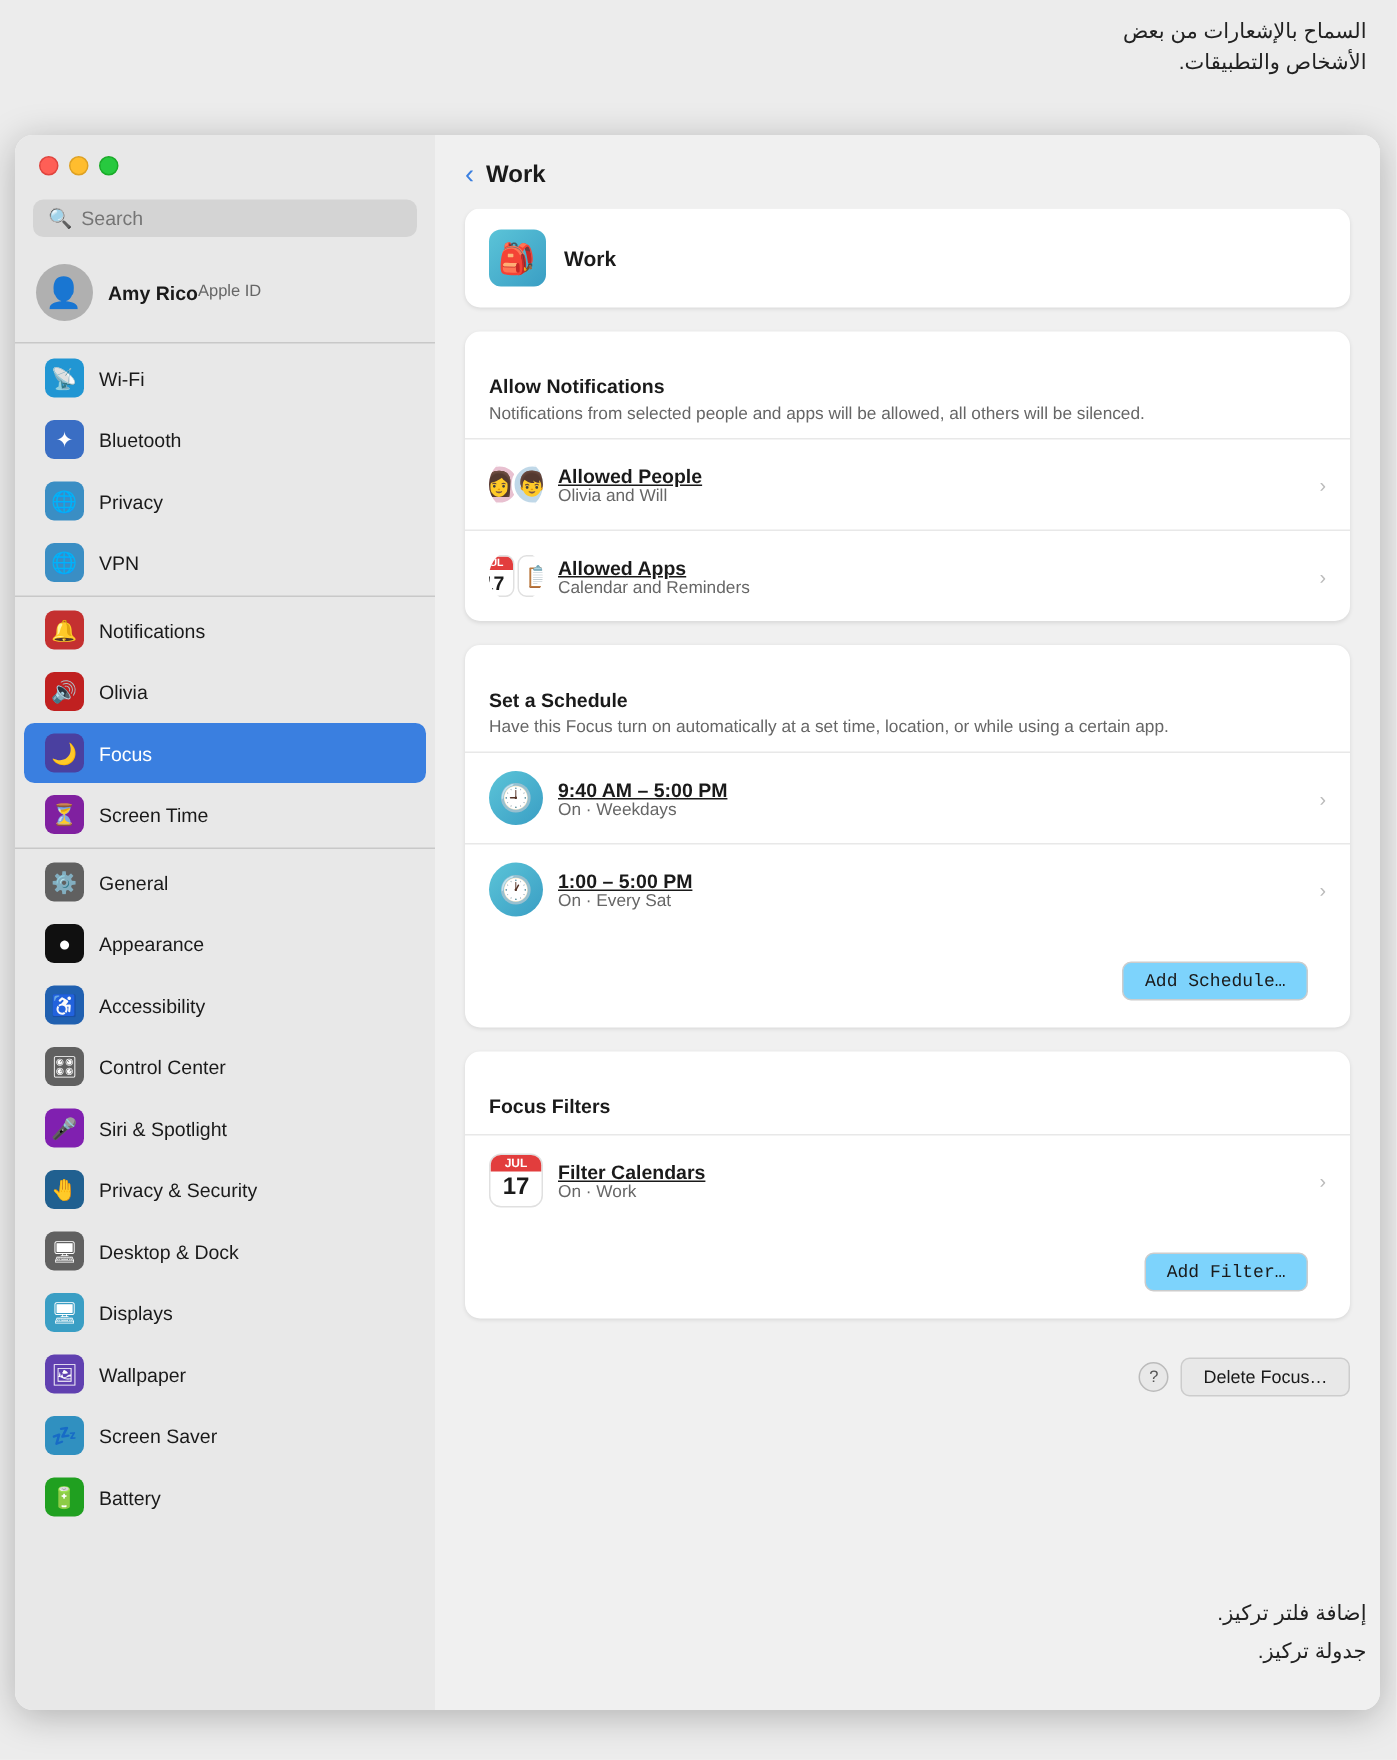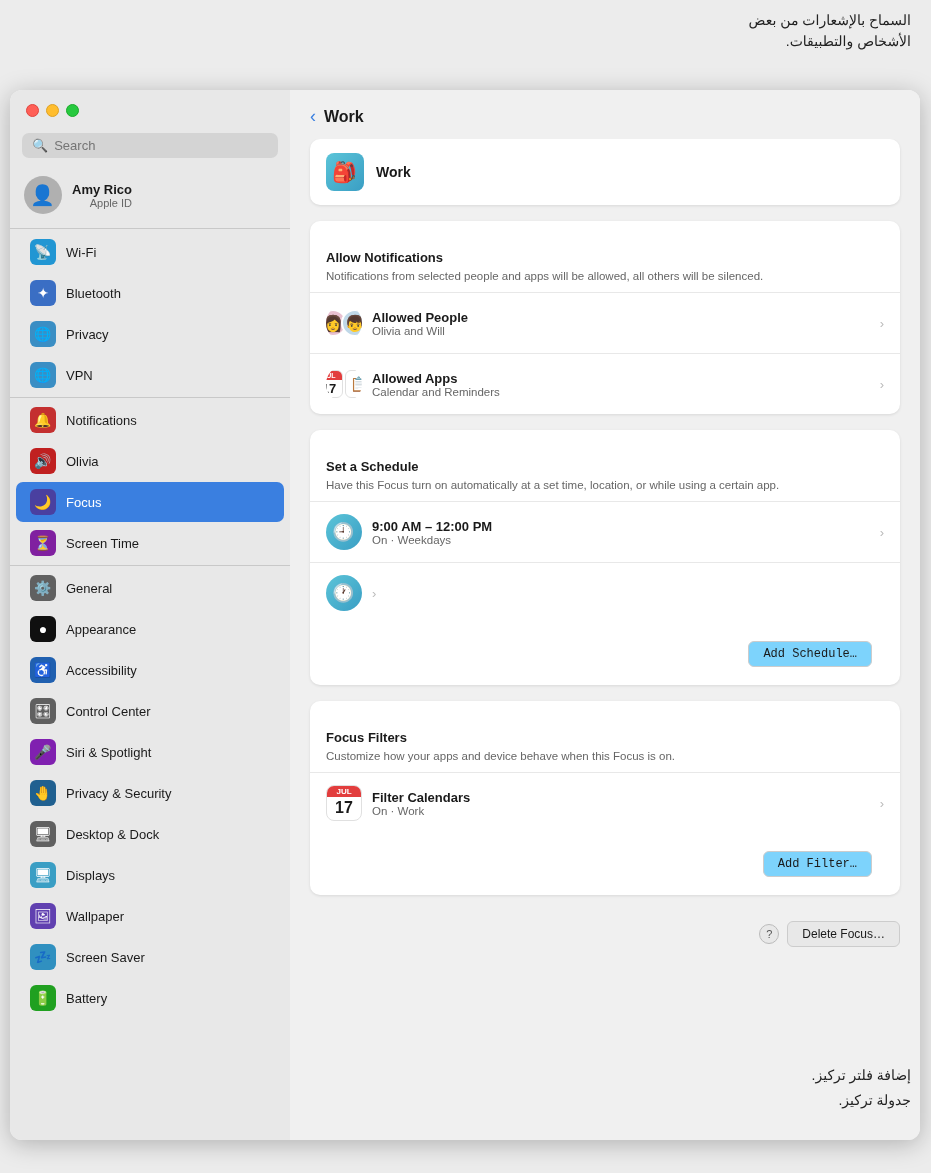--- a/index.html
+++ b/index.html
@@ -112,21 +112,21 @@
       height: 38px;
       border-radius: 50%;
       background: #b0b0b0;
       display: flex;
       align-items: center;
       justify-content: center;
       font-size: 20px;
       color: #666;
     }
 
-    .user-info { display: flex; flex-direction: column; text-align: right; }
+    .user-info { display: flex; flex-direction: row; }
     .user-name { font-size: 13px; font-weight: 600; color: #1a1a1a; }
     .user-sub { font-size: 11px; color: #666; }
 
     .sidebar-divider {
       height: 1px;
       background: #c8c8c8;
       margin: 2px 0;
     }
 
     .sidebar-item {
@@ -266,21 +266,21 @@
       display: flex;
       align-items: center;
       justify-content: center;
       margin-right: 10px;
       font-size: 18px;
       overflow: hidden;
       flex-shrink: 0;
     }
 
     .row-text { flex: 1; }
-    .row-title { font-size: 13px; font-weight: 600; color: #1a1a1a; }
+    .row-title { font-size: 13px; font-weight: 600; color: #1a1a1a; text-decoration: underline; }
     .row-sub { font-size: 11.5px; color: #666; }
 
     .row-right {
       display: flex;
       align-items: center;
       gap: 6px;
     }
 
     .avatar-group {
       display: flex;
@@ -663,40 +663,43 @@
 
       <div class="section">
         <div class="section-header">
           <div class="section-title">Set a Schedule</div>
           <div class="section-desc">Have this Focus turn on automatically at a set time, location, or while using a certain app.</div>
         </div>
 
         <div class="schedule-row">
           <div class="schedule-clock">🕘</div>
           <div class="row-text">
-            <div class="row-title">9:00 AM – 12:00 PM</div>
+            <div class="row-title">9:40 AM – 5:00 PM</div>
             <div class="row-sub">On · Weekdays</div>
           </div>
           <span class="chevron">›</span>
         </div>
 
         <div class="schedule-row">
           <div class="schedule-clock">🕐</div>
+          <div class="row-text">
+            <div class="row-title">1:00 – 5:00 PM</div>
+            <div class="row-sub">On · Every Sat</div>
+          </div>
           <span class="chevron">›</span>
         </div>
 
         <div style="display:flex; justify-content:flex-end; padding: 8px 12px;">
           <button class="add-btn">Add Schedule…</button>
         </div>
       </div>
 
       <div class="section">
         <div class="section-header">
           <div class="section-title">Focus Filters</div>
-          <div class="section-desc">Customize how your apps and device behave when this Focus is on.</div>
         </div>
 
         <div class="section-row">
           <div class="filter-cal-icon">
             <div class="filter-cal-header">JUL</div>
             <div class="filter-cal-num">17</div>
           </div>
           <div class="row-text">
             <div class="row-title">Filter Calendars</div>
             <div class="row-sub">On · Work</div>

